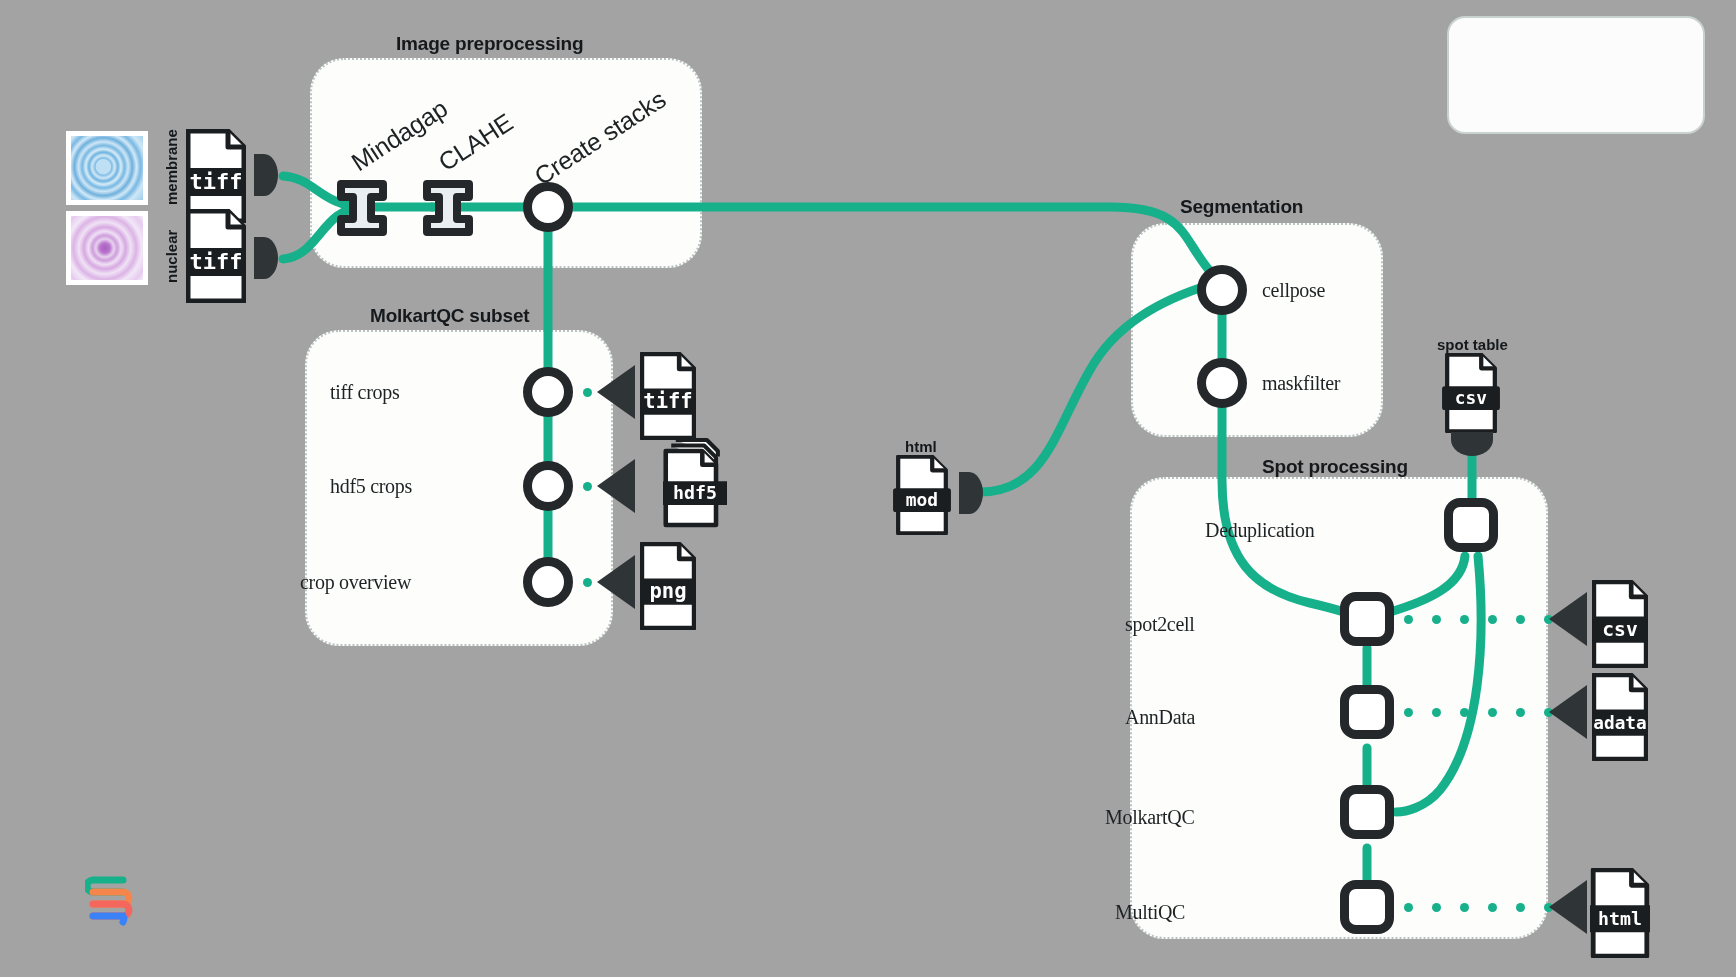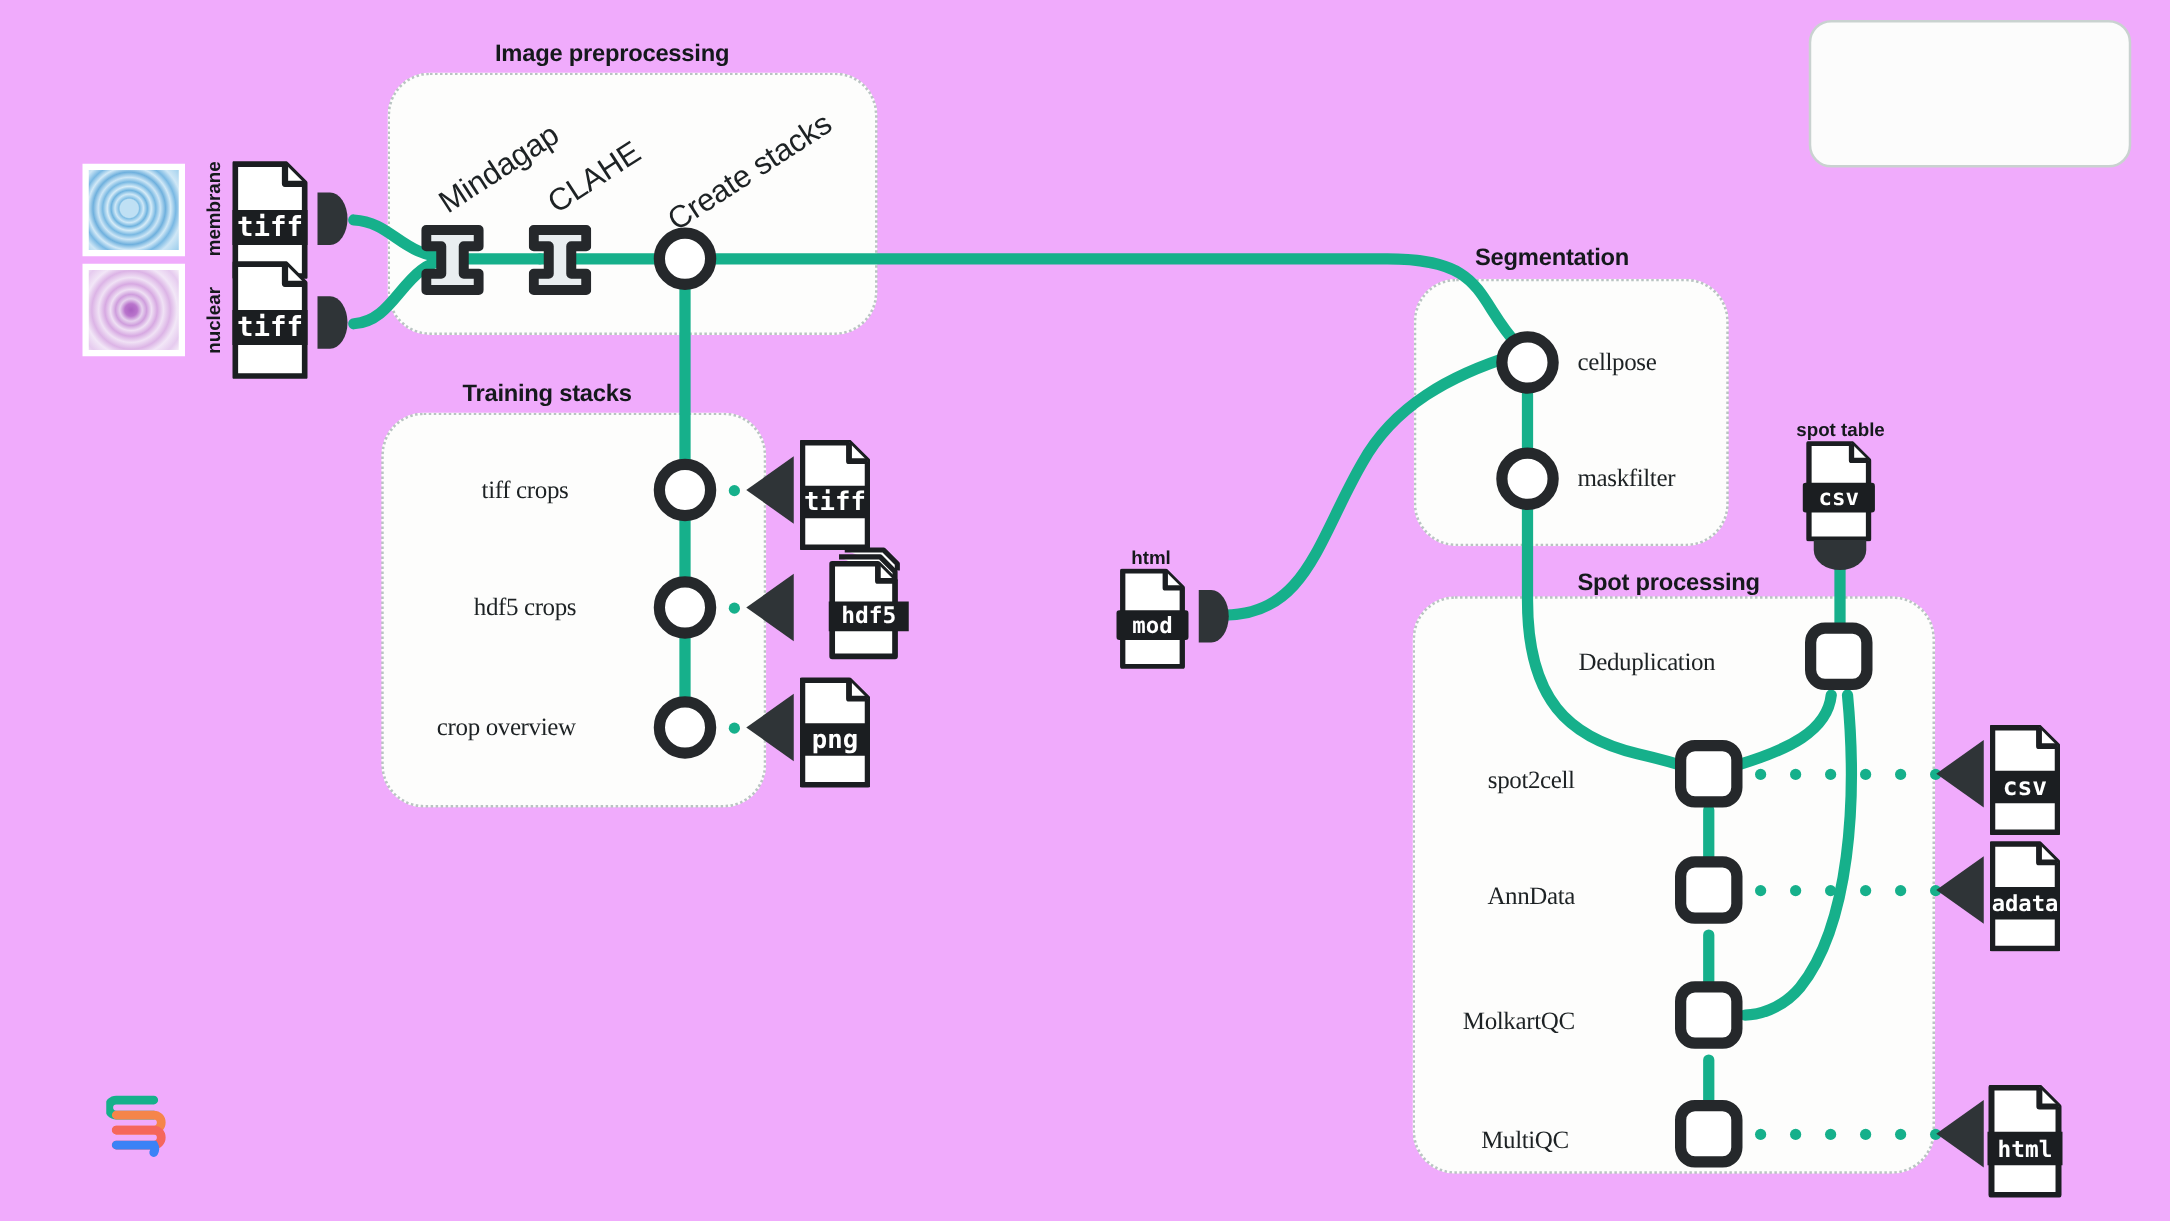--- a/index.html
+++ b/index.html
@@ -12,21 +12,21 @@
     font-family: "Liberation Sans", sans-serif;
     width: 1736px; height: 977px;
     position: relative;
     overflow: hidden;
   }
   #canvas {
     position: absolute;
     inset: 0;
     width: 1736px;
     height: 977px;
-    background: #f0abfc;
+    background: #a3a3a3;
   }
 
   
   .panel {
     position: absolute;
     background: #fdfdfc;
     border: 2px dotted #b9c4c2;
     border-radius: 34px;
   }
   .panel-title {
@@ -62,21 +62,21 @@
   }
   .node-label {
     position: absolute;
     font-size: 20px;
     color: #1d2224;
     white-space: nowrap;
     letter-spacing: -0.3px;
     font-family: Liberation Serif, serif;
   }
   .node-label.right { text-align: left; }
-  .node-label.left  { text-align: center; }
+  .node-label.left  { text-align: left; }
   .rot-label {
     position: absolute;
     font-size: 25px;
     color: #1d2224;
     white-space: nowrap;
     transform-origin: left bottom;
     transform: rotate(-33deg);
     letter-spacing: -0.2px;
   }
 
@@ -146,21 +146,21 @@
 </style>
 </head>
 <body>
 
 <div id="canvas">
 
   <div class="panel" style="left:310px; top:58px; width:392px; height:210px;"></div>
   <div class="panel-title" style="left:396px; top:33px;">Image preprocessing</div>
 
   <div class="panel" style="left:305px; top:330px; width:308px; height:316px;"></div>
-  <div class="panel-title" style="left:370px; top:305px;">Training stacks</div>
+  <div class="panel-title" style="left:370px; top:305px;">MolkartQC subset</div>
 
   <div class="panel" style="left:1131px; top:223px; width:252px; height:214px;"></div>
   <div class="panel-title" style="left:1180px; top:196px;">Segmentation</div>
 
   <div class="panel" style="left:1130px; top:477px; width:418px; height:462px;"></div>
   <div class="panel-title" style="left:1262px; top:456px;">Spot processing</div>
 
   <svg id="edges" width="1736" height="977">
     <g fill="none" stroke="#16b08b" stroke-width="9" stroke-linecap="round">
 

